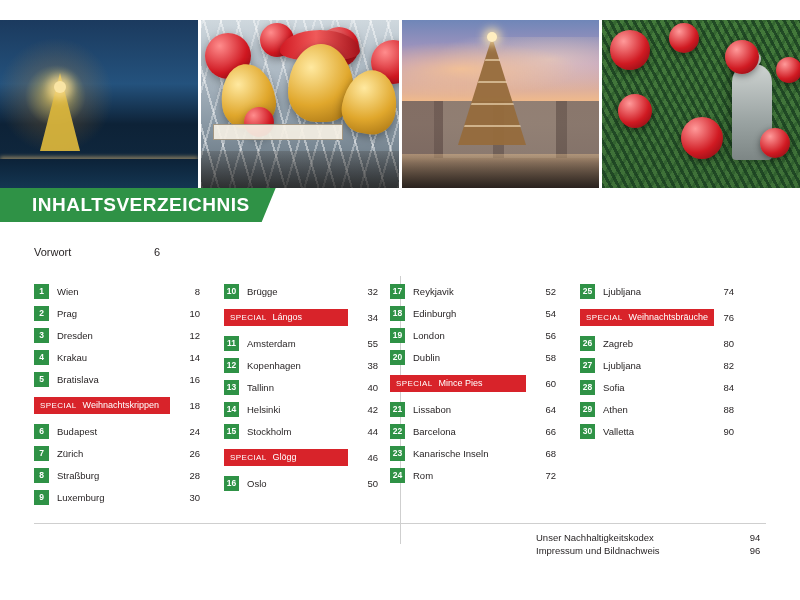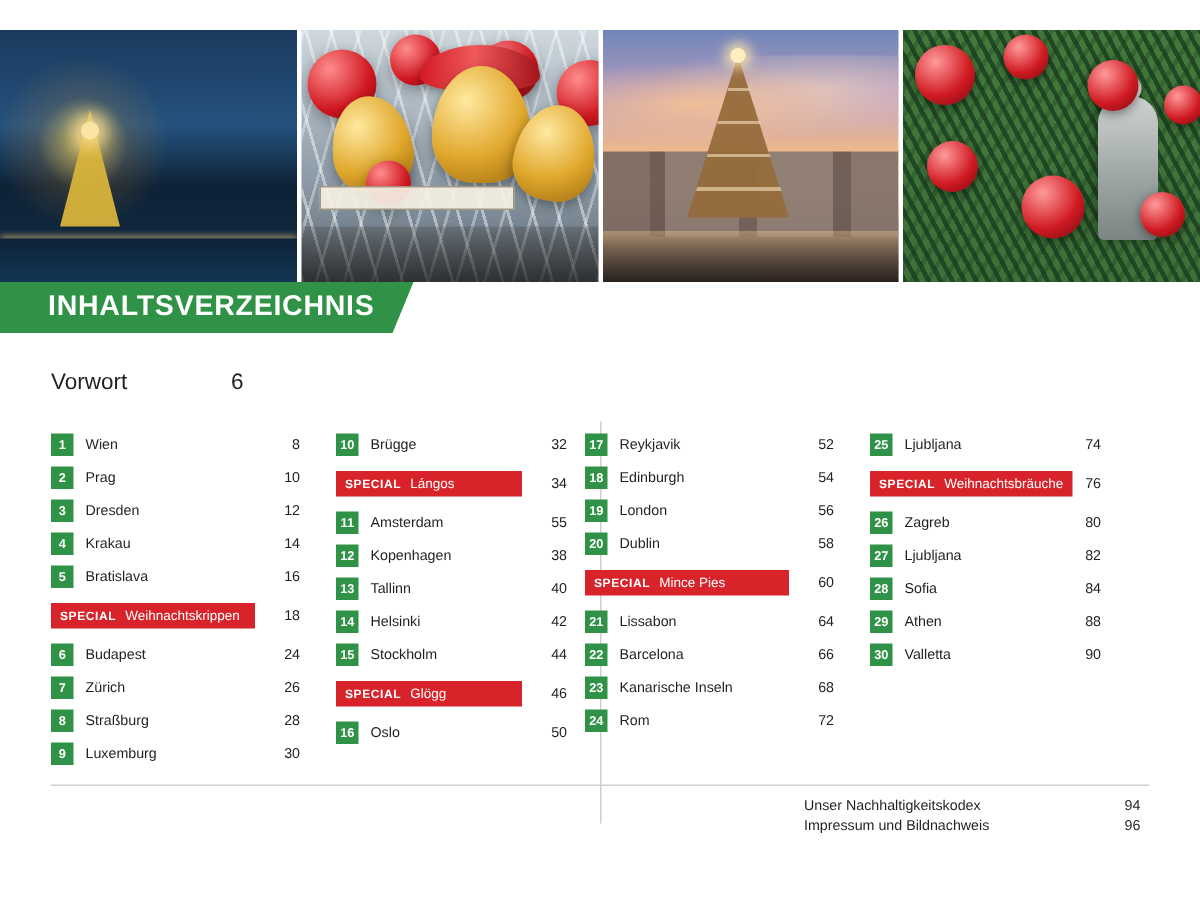--- a/index.html
+++ b/index.html
@@ -251,21 +251,21 @@
     position: absolute;
     left: 0; top: 202px;
     width: 800px;
     height: 398px;
     padding: 24px 34px 10px 34px;
   }
 
   .top-row {
     display: flex;
     align-items: flex-end;
-    font-size: 15px;
+    font-size: 11px;
     color: #231f20;
     margin-bottom: 22px;
   }
   .top-row .label { width: 120px; }
   .top-row .pg { color: #231f20; }
 
   .columns {
     display: flex;
     gap: 0;
     position: relative;
@@ -317,21 +317,21 @@
     flex: 1 1 auto;
     background: #d8232a;
     color: #fff;
     height: 17px;
     display: flex;
     align-items: center;
     padding: 0 6px;
     margin-right: 8px;
   }
   .special .chip .kw {
-    font-weight: bold;
+    font-weight: normal;
     font-size: 8px;
     letter-spacing: .4px;
     margin-right: 6px;
   }
   .special .chip .title {
     font-size: 9px;
   }
   .special .page {
     width: 22px; text-align: right;
     color: #231f20;

